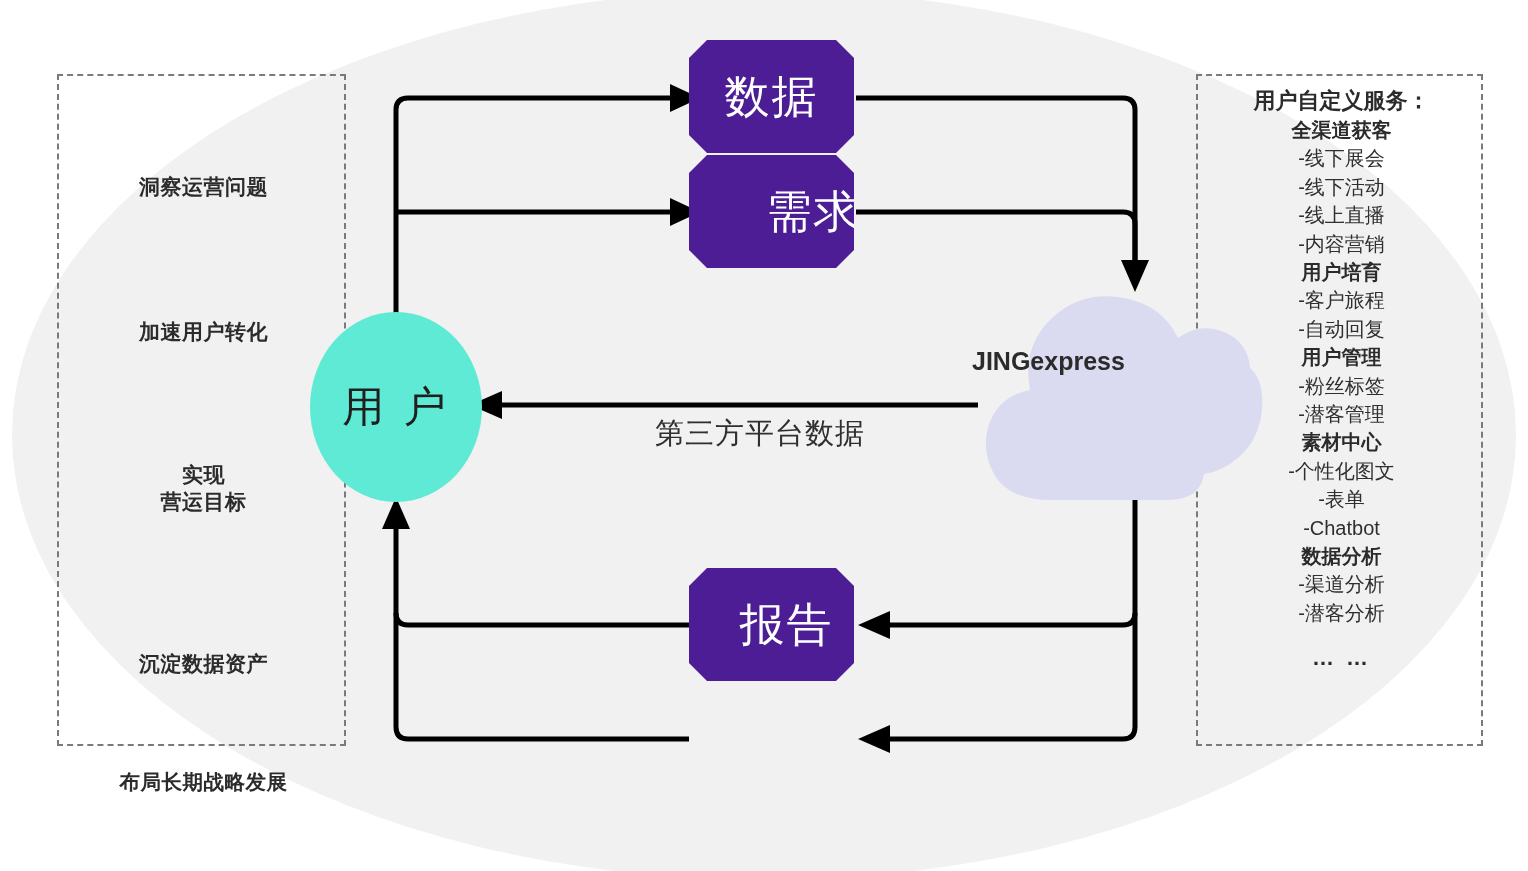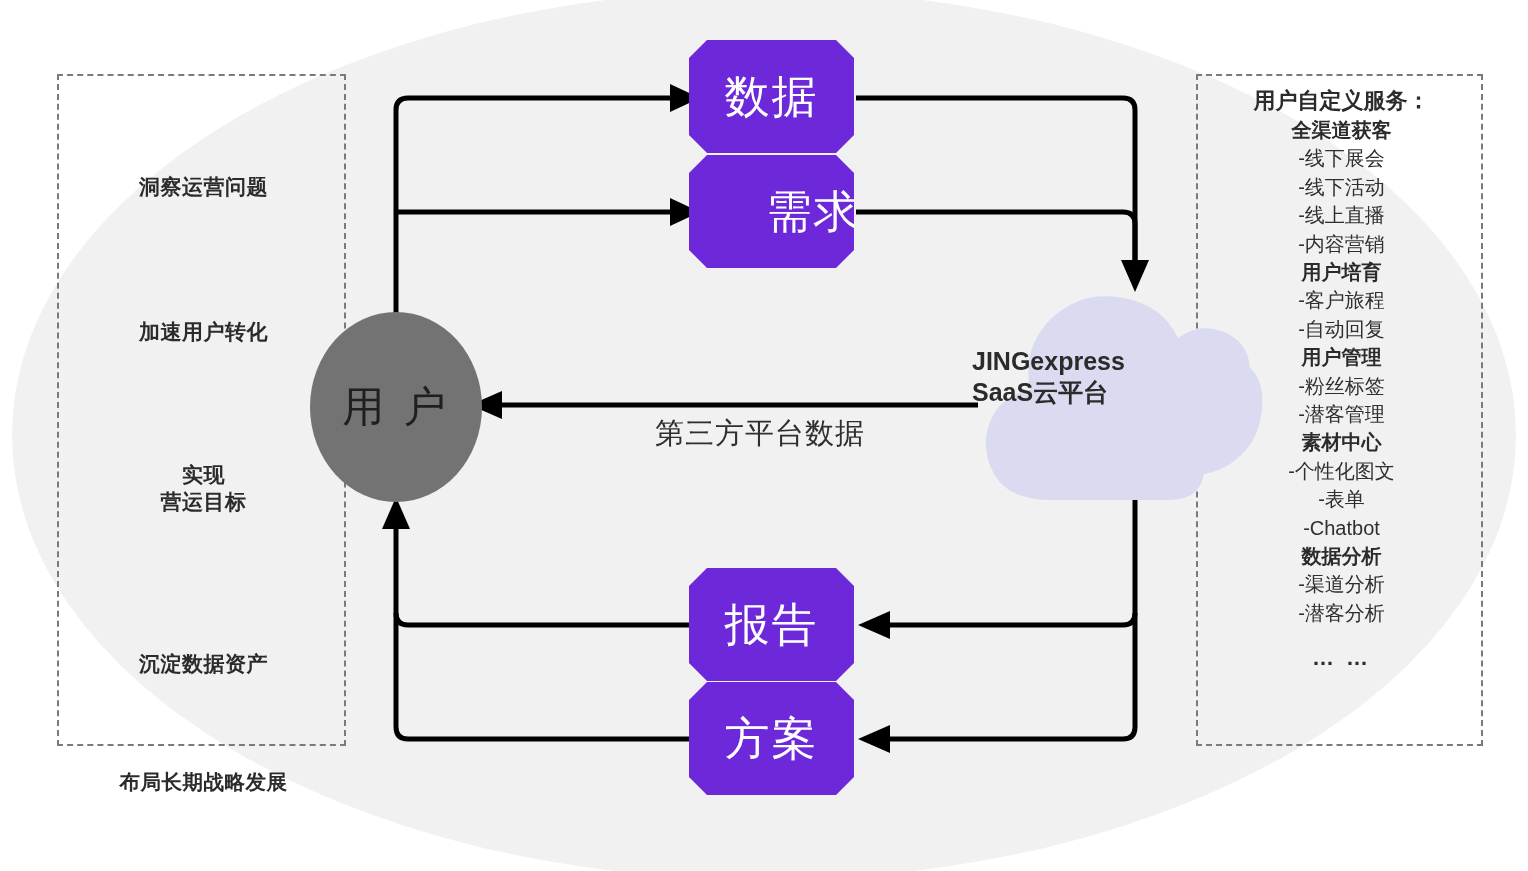--- a/index.html
+++ b/index.html
@@ -52,37 +52,37 @@
     font-weight:normal;font-size:20px;line-height:1.42;color:#2f2f2f;
   }
   .svc-ellipsis{
     font-weight:bold;font-size:22px;line-height:1.5;color:#2b2b2b;
     letter-spacing:3px;padding-top:14px;
   }
 
   
   .pbox{
     position:absolute;width:165px;height:113px;
-    background:#6d28d9;
+    background:#4c1d95;
     clip-path:polygon(18px 0,147px 0,165px 18px,165px 95px,147px 113px,18px 113px,0 95px,0 18px);
     display:flex;align-items:center;justify-content:center;
   }
   .pbox span{
     color:#ffffff;font-size:45px;font-weight:normal;letter-spacing:2px;
     line-height:1;
   }
   #box-data{left:689px;top:40px;}
   #box-demand{left:689px;top:155px;padding-left:42px;}
-  #box-report{left:689px;top:568px;}
+  #box-report{left:689px;top:568px;padding-left:15px;}
   #box-plan{left:689px;top:682px;}
 
   
   #user-node{
     position:absolute;left:310px;top:312px;width:172px;height:190px;
-    background:#737373;border-radius:50%;
+    background:#5eead4;border-radius:50%;
     display:flex;align-items:center;justify-content:center;
   }
   #user-node span{
     font-size:42px;color:#1f1f1f;letter-spacing:4px;font-weight:normal;
   }
 
   
   #cloud-node{position:absolute;left:972px;top:288px;width:292px;height:212px;}
   #cloud-node svg{position:absolute;left:0;top:0;}
   #cloud-label{
@@ -177,23 +177,20 @@
   </div>
 
   <div class="pbox" id="box-data">
     <span>数据</span>
   </div>
   <div class="pbox" id="box-demand">
     <span>需求</span>
   </div>
   <div class="pbox" id="box-report">
     <span>报告</span>
-  </div>
-  <div class="pbox" id="box-plan">
-    <span>方案</span>
   </div>
 
   <div id="user-node">
     <span>用 户</span>
   </div>
 
   <div id="cloud-node">
     <svg width="292" height="212" viewBox="0 0 292 212">
       <path fill="#dadaf0" d="
         M 80 212
@@ -206,19 +203,18 @@
         Q 228 34 252 44
         Q 276 54 278 80
         Q 292 92 290 120
         Q 288 150 268 168
         Q 252 183 232 186
         Q 228 212 196 212
         Z"></path>
     </svg>
     <div id="cloud-label">
       <div>JINGexpress</div>
-      <div>SaaS云平台</div>
     </div>
   </div>
 
   <div id="third-party-label">第三方平台数据</div>
 
 </div>
 
 </body></html>

